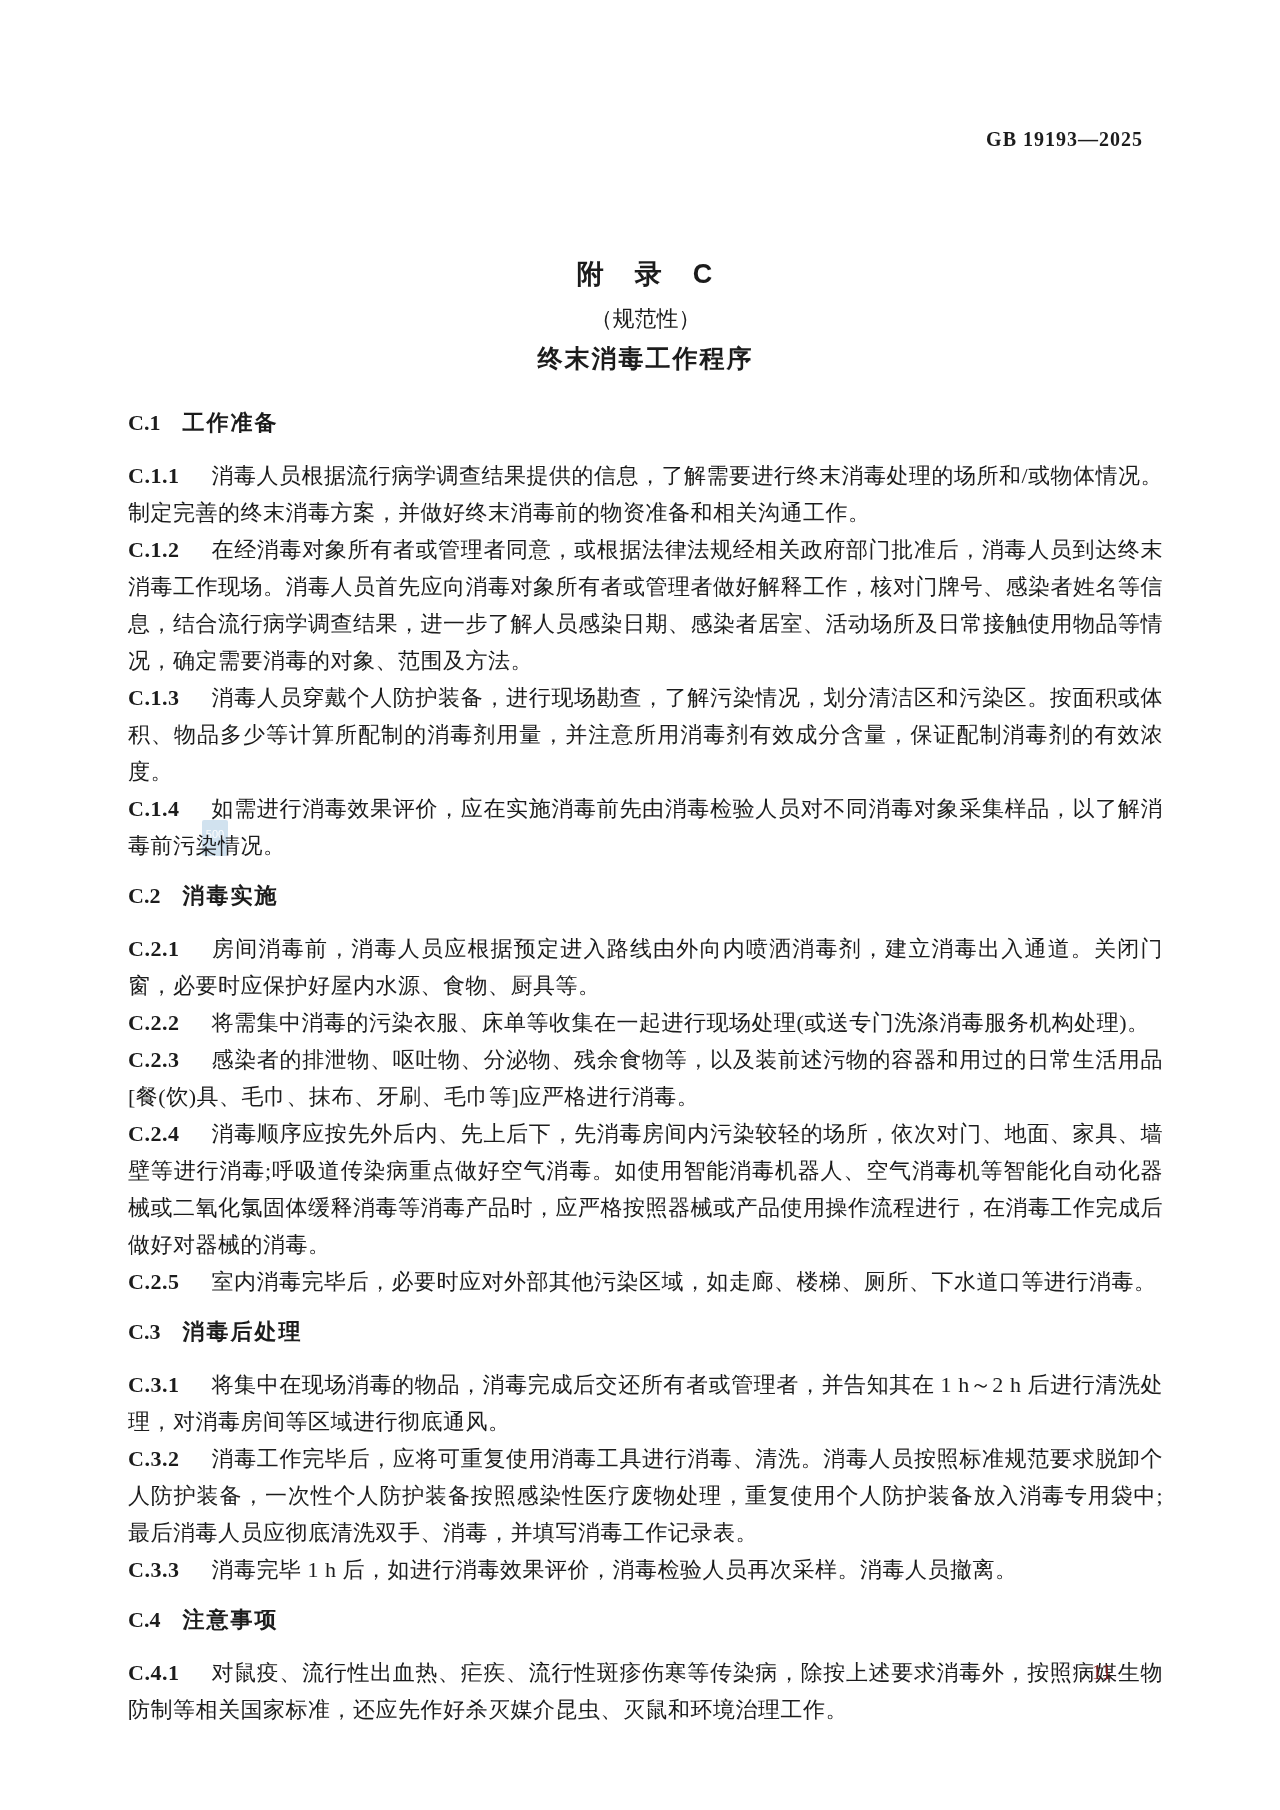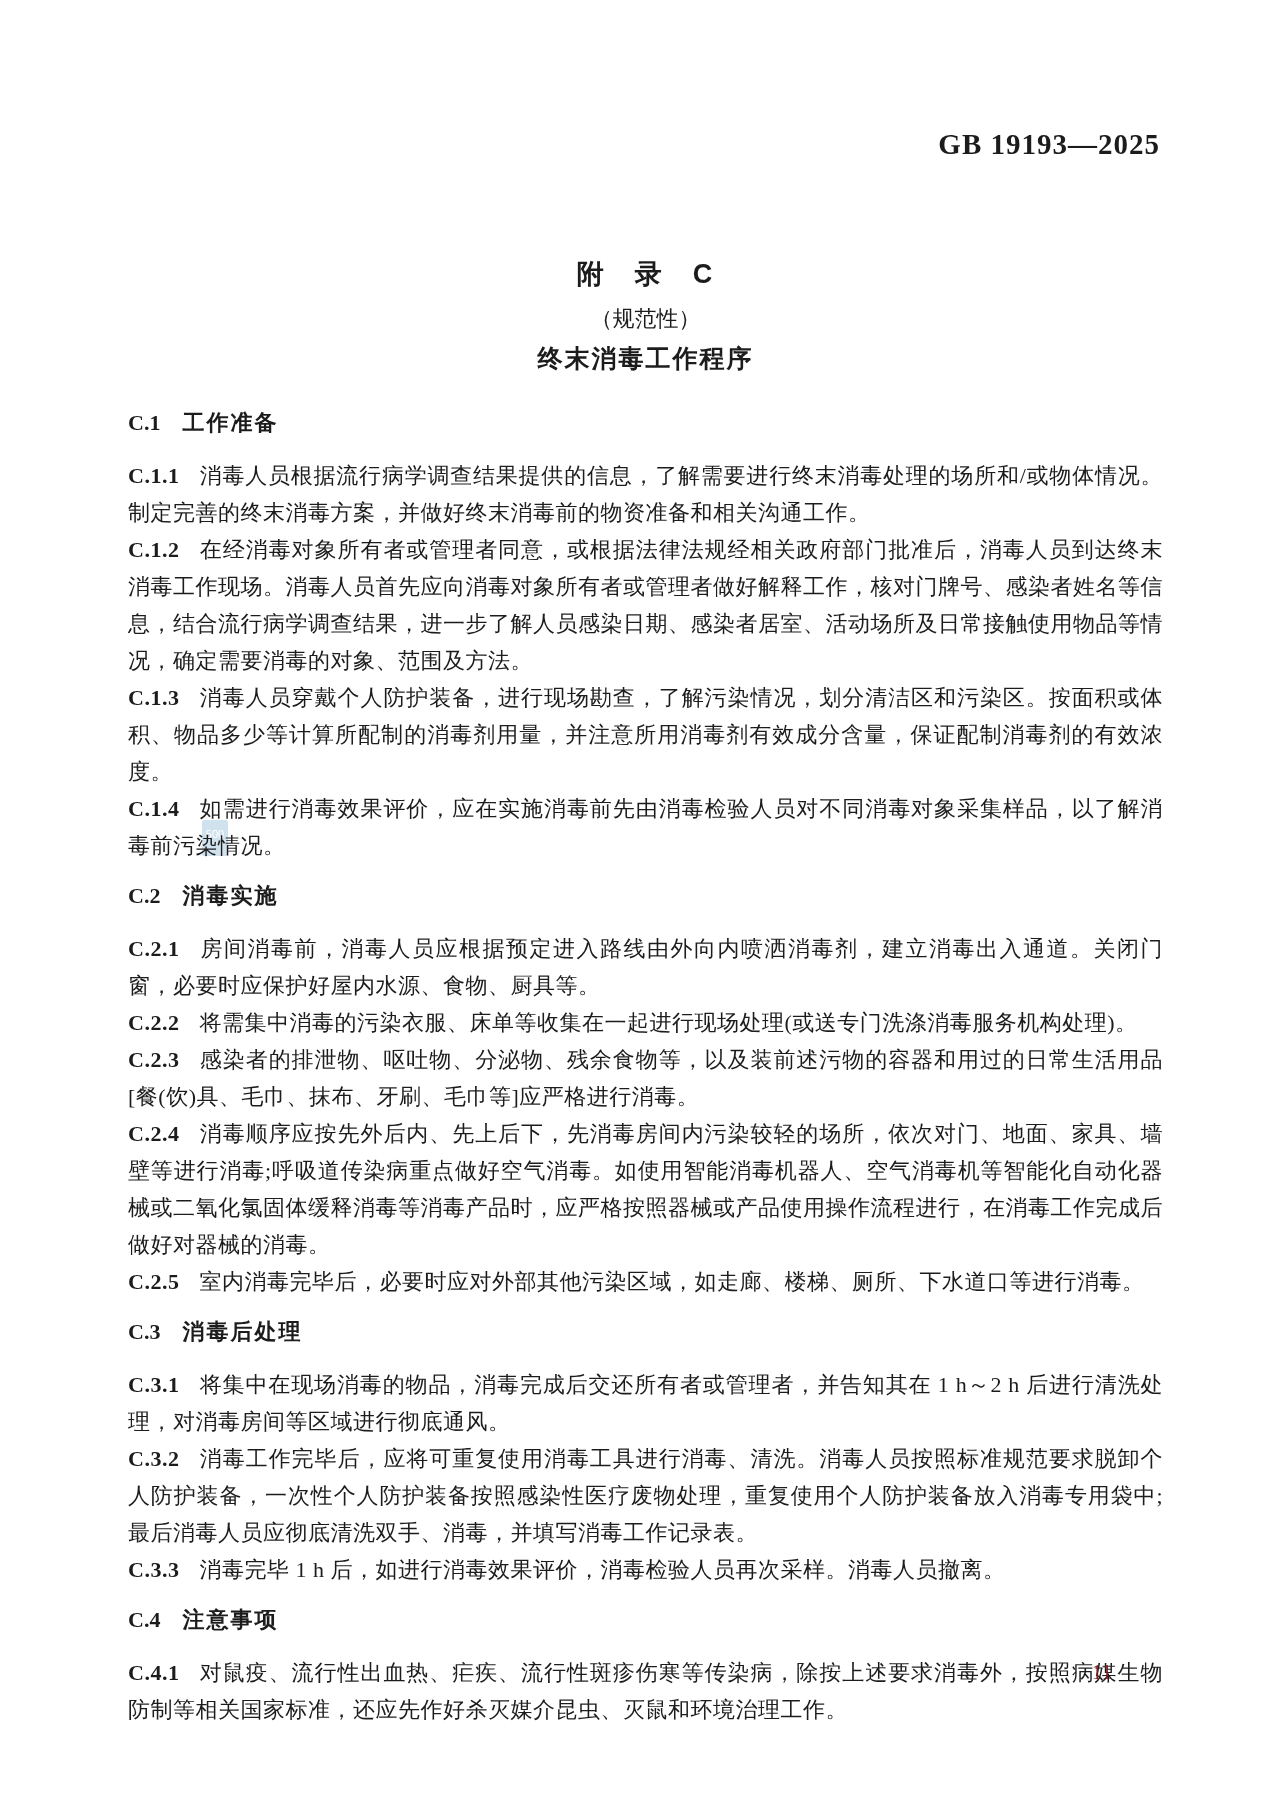--- a/index.html
+++ b/index.html
@@ -12,22 +12,22 @@
     width: 1280px;
     height: 1810px;
     background: #ffffff;
     color: #1c1c1c;
     font-family: "Liberation Serif", "DejaVu Serif", serif;
     overflow: hidden;
   }
   .header-code {
     position: absolute;
     top: 128px;
-    right: 120px;
-    font-size: 29px;
+    right: 137px;
+    font-size: 20px;
     font-weight: bold;
     letter-spacing: 1px;
     font-family: "Liberation Serif", "DejaVu Serif", serif;
   }
   .content {
     position: absolute;
     left: 128px;
     top: 0;
     width: 1035px;
   }
@@ -74,21 +74,21 @@
   }
   p.para {
     margin: 0;
     font-size: 22px;
     line-height: 37px;
     text-align: justify;
     letter-spacing: 0.5px;
   }
   .pnum {
     font-weight: bold;
-    margin-right: 20px;
+    margin-right: 32px;
   }
   .page-number {
     position: absolute;
     top: 1660px;
     right: 168px;
     font-size: 21px;
     color: #7f1d1d;
   }
   .watermark {
     position: absolute;

